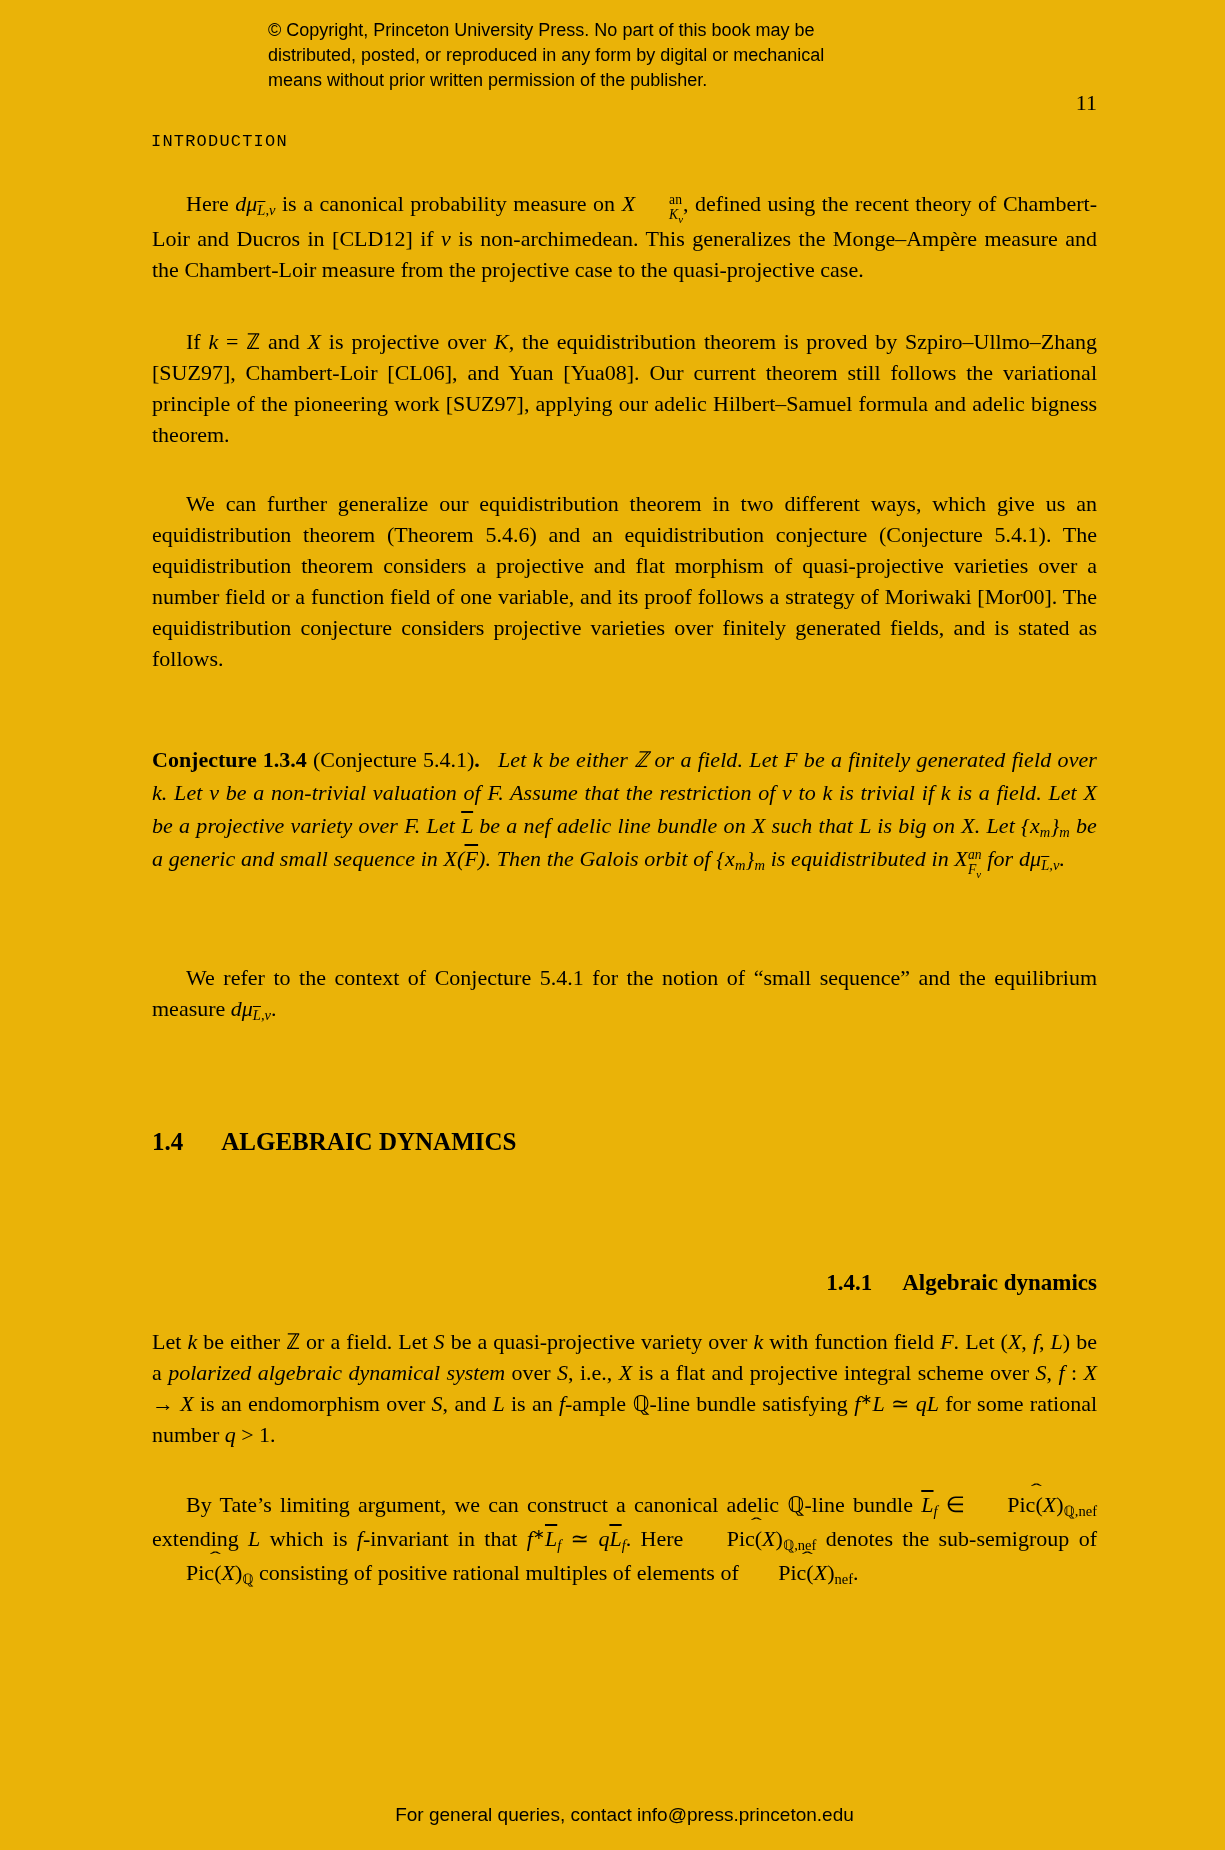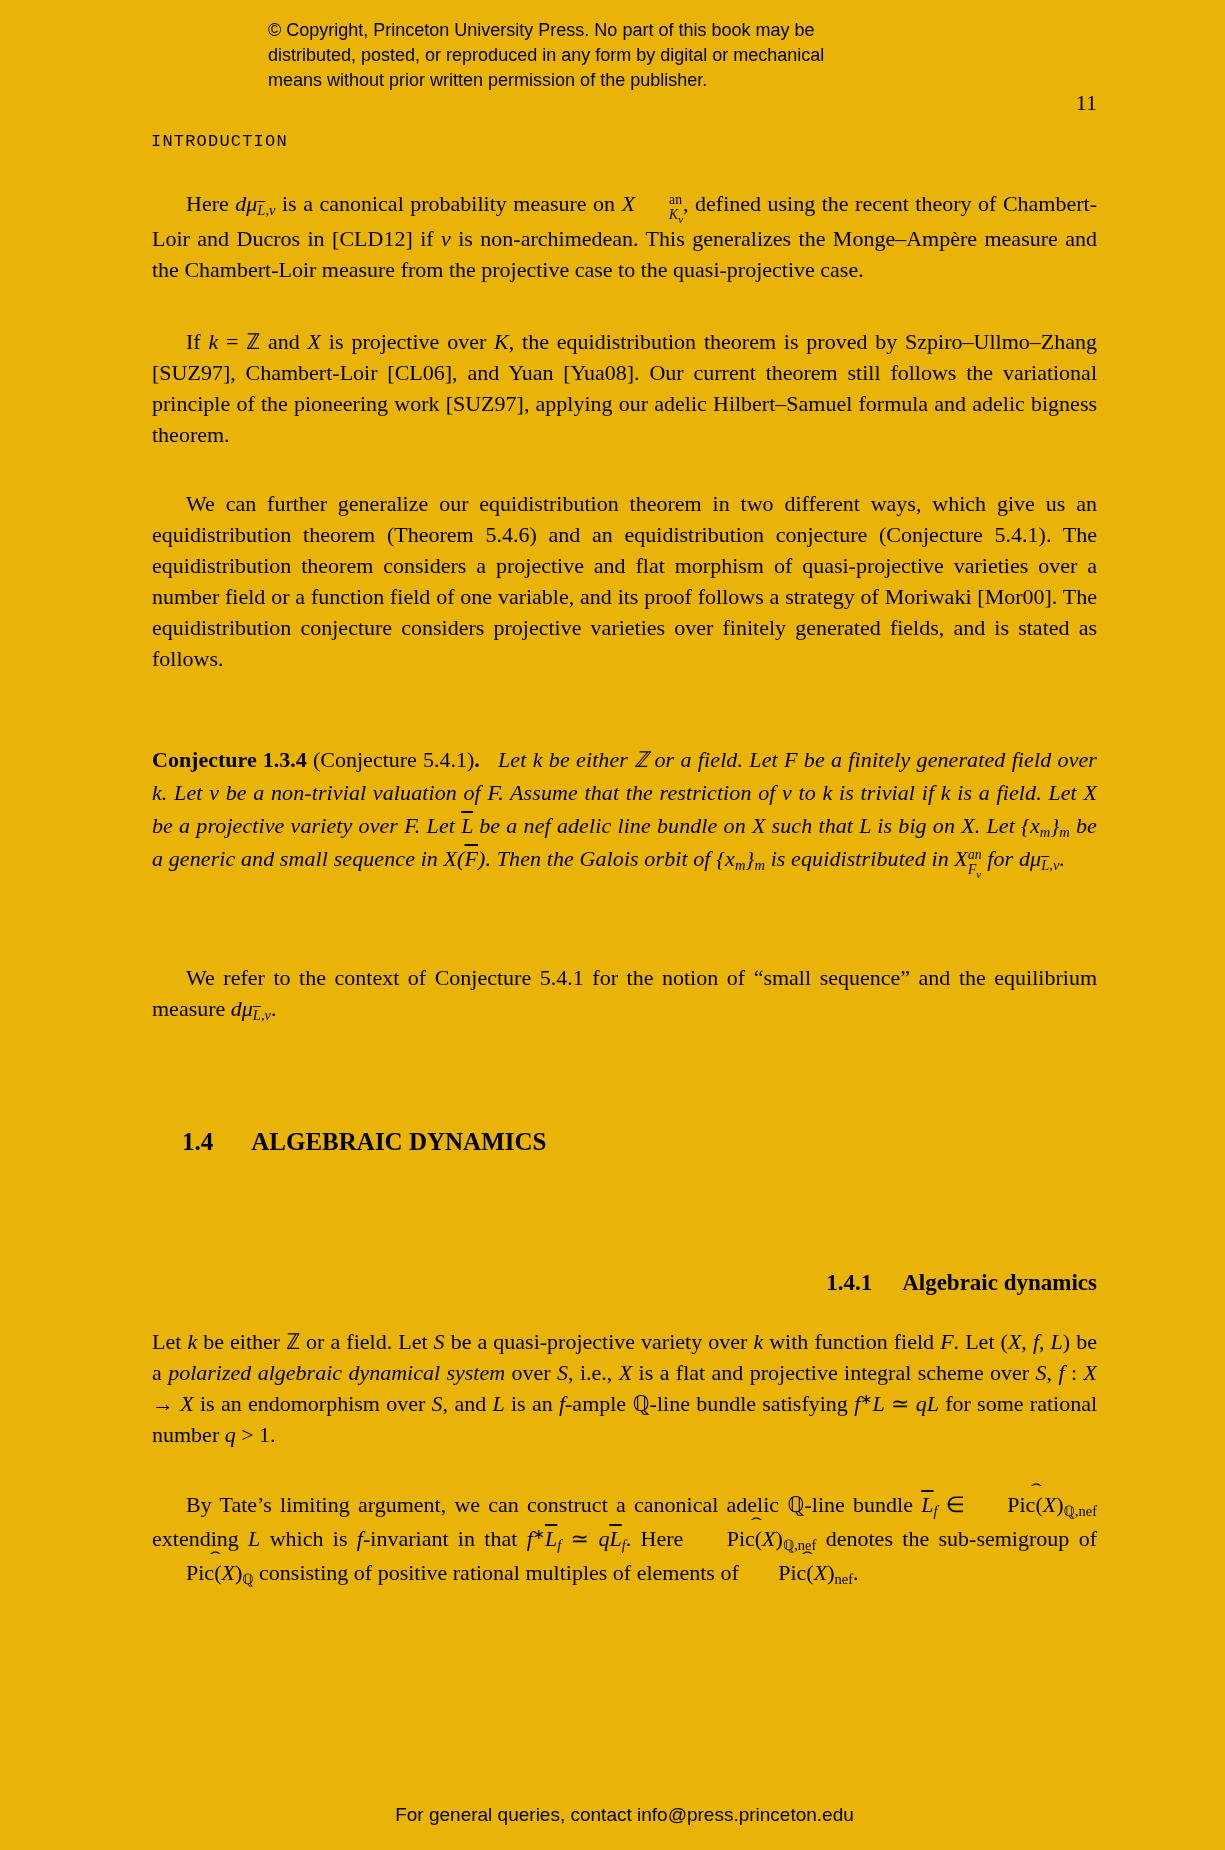--- a/index.html
+++ b/index.html
@@ -28,21 +28,21 @@
   }
   .blk{position:absolute;left:152px;width:945px;}
   .para{
     font-size:22px;line-height:31px;
     text-align:justify;
   }
   .indent{text-indent:34px;}
   .conjecture{font-size:22px;line-height:33px;text-align:justify;}
   .conjecture i{letter-spacing:0.1px;margin-left:12px;}
   .p7{line-height:34px;}
-  .h14{font-size:25px;font-weight:bold;margin-left:30px;}
+  .h14{font-size:25px;font-weight:bold;}
   .h14 .num{margin-right:38px;}
   .h141{font-size:23px;font-weight:bold;}
   .h141 .num{margin-right:30px;}
   .footer{
     position:absolute;left:0;top:1804px;width:1225px;
     text-align:center;
     font-family:"Liberation Sans", sans-serif;
     font-size:19px;
     margin-left:12px;
   }

